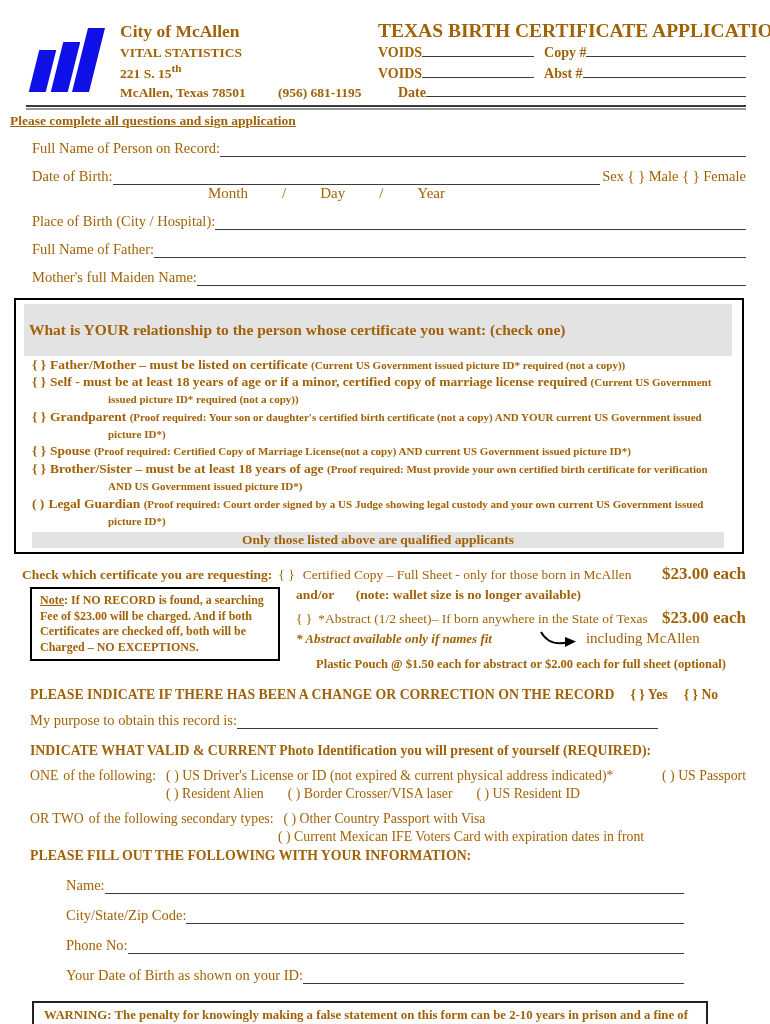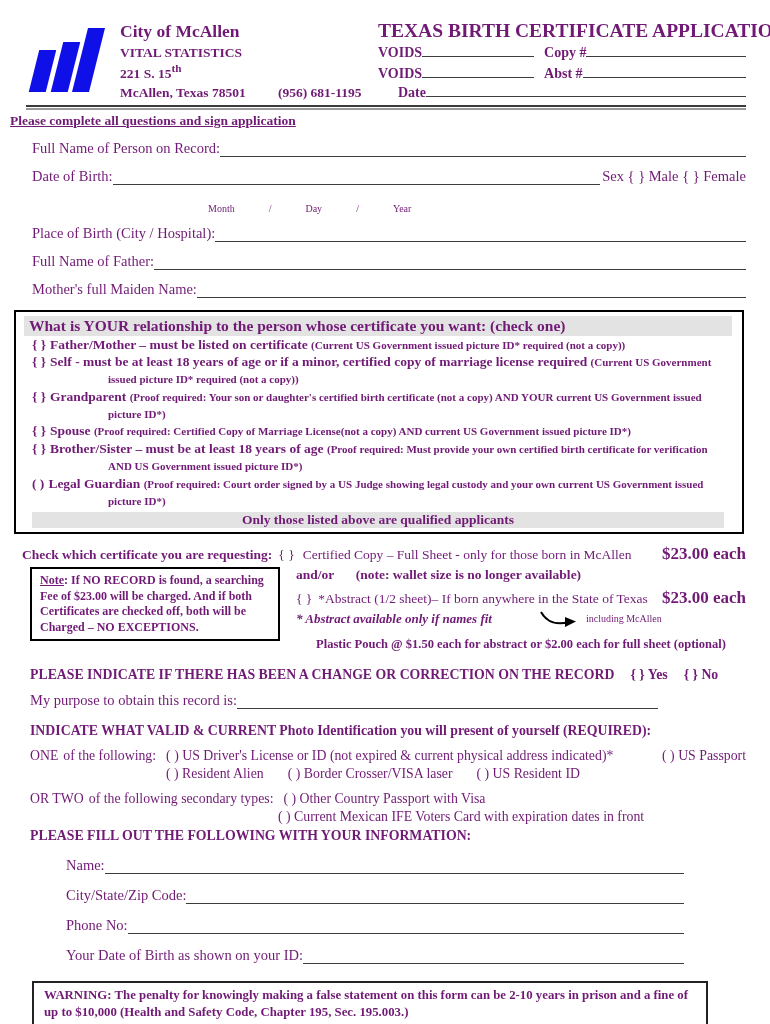--- a/index.html
+++ b/index.html
@@ -1,18 +1,18 @@
 <!DOCTYPE html>
 <html><head>
 <meta charset="utf-8">
 <style>
   * { margin:0; padding:0; box-sizing:border-box; }
   body { background:#888; }
   .page {
-    width:770px; height:1024px; background:#fff; color:#701a75;
+    width:770px; height:1024px; background:#fff; color:#a16207;
     font-family:"Liberation Serif","DejaVu Serif",serif;
     position:relative; padding:20px 24px 6px 26px; overflow:hidden;
     margin:0 auto;
   }
   .b { font-weight:bold; }
   .line { display:inline-block; border-bottom:1.4px solid #3c3c3c; height:14px; }
   .fl { flex:1 1 auto; }
 
   
   .hdr { position:relative; padding-left:94px; }
@@ -31,25 +31,25 @@
   .r4 .addr2 { width:158px; flex:none; font-size:13.5px; }
   .r4 .phone { width:120px; flex:none; font-size:13.5px; }
   .dbl-rule { margin-top:4px; height:5px; border-top:2.5px solid #3a3a3a; border-bottom:2px solid #999; }
   .instruction { font-weight:bold; text-decoration:underline; font-size:13.5px; margin:3px 0 0 -16px; }
 
   
   .frow { display:flex; align-items:flex-end; font-size:14.5px; margin:11px 0 0 6px; }
   .frow .lbl { white-space:nowrap; }
   .sexgrp { white-space:nowrap; margin-left:2px; }
   .sexgrp .opt { margin-left:0; }
-  .hint { display:flex; gap:34px; font-size:10px; padding-left:182px; margin-top:18px; }
+  .hint { display:flex; gap:34px; font-size:15px; padding-left:182px; margin-top:0; }
 
   
   .rel-box { border:2px solid #000; margin:12px 2px 0 -12px; padding:4px 10px 3px 8px; }
-  .rel-heading { background:#e3e3e3; font-weight:bold; font-size:15.5px; padding:1px 5px; }
+  .rel-heading { background:#e3e3e3; font-weight:bold; font-size:15.5px; padding:17px 5px; }
   .rel-item { font-weight:bold; font-size:13.5px; line-height:16.8px; padding-left:84px; text-indent:-76px; margin-top:1px; }
   .rel-item .detail { font-size:11px; }
   .rel-item .cb { display:inline-block; text-indent:0; margin-right:4px; }
   .rel-footer { background:#e3e3e3; text-align:center; font-weight:bold; font-size:13.5px; margin:3px 8px 1px 8px; }
 
   
   .cert-row1 { display:flex; align-items:baseline; margin:10px 0 0 -4px; font-size:13.5px; }
   .cert-row1 .lead { font-weight:bold; white-space:nowrap; }
   .cert-row1 .cb { margin:0 8px 0 6px; }
   .price { font-weight:bold; font-size:17px; white-space:nowrap; margin-left:auto; }
@@ -58,21 +58,21 @@
               font-weight:bold; font-size:12px; line-height:15.5px; }
   .note-box .nlbl { text-decoration:underline; }
   .cert-right { flex:1; padding-left:16px; }
   .andor-row { text-align:left; font-weight:bold; font-size:13.5px; }
   .andor-row .andor { margin-right:18px; }
   .abstract-row { display:flex; align-items:baseline; font-size:13.5px; margin-top:5px; }
   .abstract-row .cb { margin-right:6px; }
   .namesfit-row { display:flex; align-items:center; font-size:13px; margin-top:1px; }
   .namesfit { font-weight:bold; font-style:italic; }
   .arrow { margin:2px 6px 0 44px; }
-  .including { font-size:10px; }
+  .including { font-size:15px; }
   .pouch-row { text-align:center; font-weight:bold; font-size:12.5px; margin-top:9px; }
 
   
   .change-row { display:flex; align-items:baseline; font-weight:bold; font-size:13.8px; margin:15px 0 0 4px; white-space:nowrap; }
   .change-row .opt { margin-left:16px; }
   .purpose-row { display:flex; align-items:flex-end; font-size:14.5px; margin:9px 88px 4px 4px;justify-content:center; }
 
   
   .id-heading { font-weight:bold; font-size:13.8px; margin:14px 0 0 4px; }
   .optrow { display:flex; align-items:baseline; font-size:13.8px; margin:9px 0 0 4px; white-space:nowrap; }

